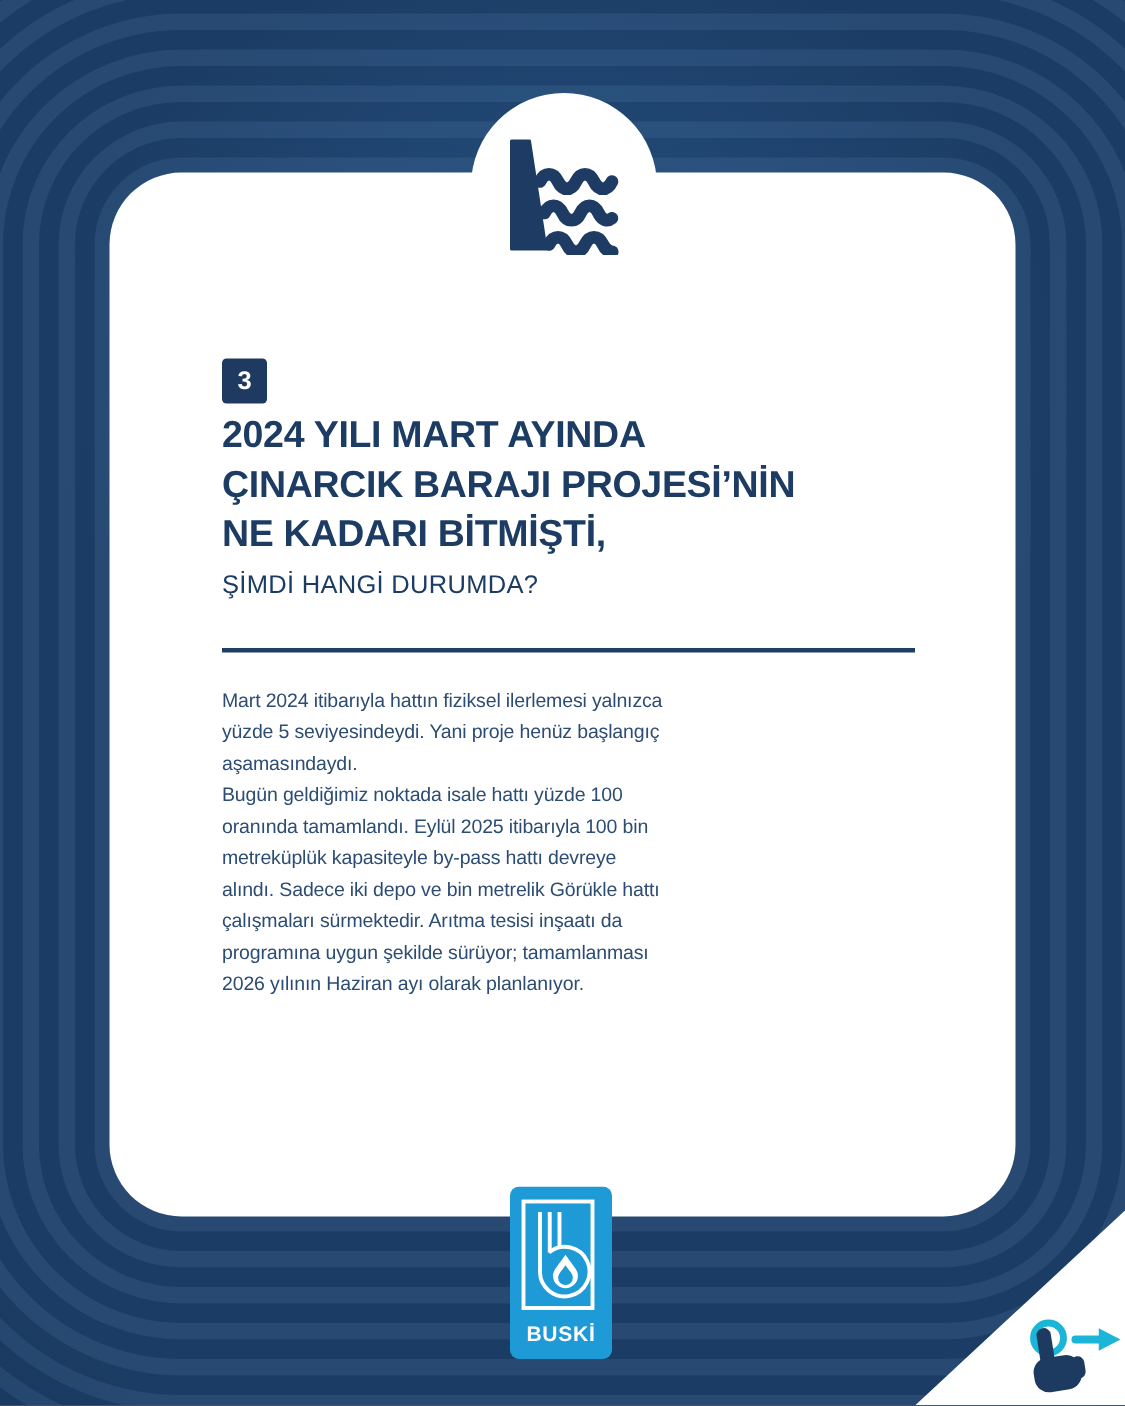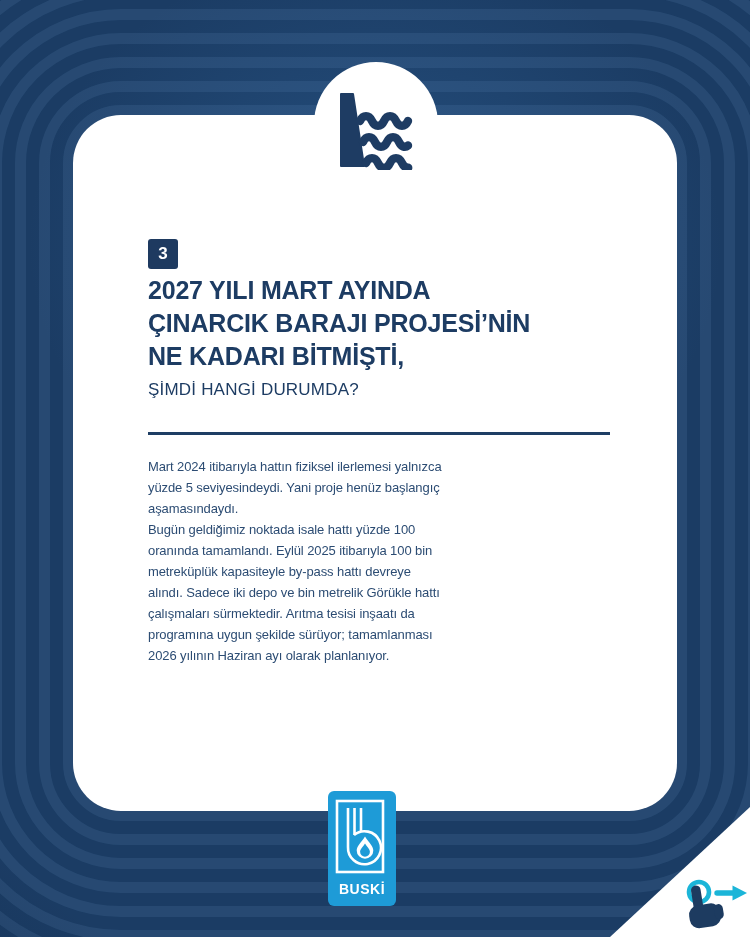--- a/index.html
+++ b/index.html
@@ -38,21 +38,21 @@
   }
   .title{position:absolute;left:75px;top:159px;line-height:33px;color:#1d3c63;}
   .title .bold{display:block;white-space:pre-line;font-size:25px;font-weight:800;letter-spacing:-.2px;}
   .title .light{display:block;white-space:pre-line;font-size:17px;font-weight:400;letter-spacing:.2px;}
   .divider{position:absolute;left:75px;top:317px;width:462px;height:2.5px;background:#1e3e64;}
   .body-text{
     position:absolute;left:75px;top:341px;margin:0;
     white-space:pre-line;font-size:13px;line-height:21px;color:#2c4c73;letter-spacing:-.1px;
   }
   
-  .logo{position:absolute;left:328px;top:791px;width:68px;height:115px;z-index:6;}
+  .logo{position:absolute;left:340px;top:791px;width:68px;height:115px;z-index:6;}
   .logo svg{position:absolute;left:0;top:0;}
   .logo-label{
     position:absolute;left:0;right:0;bottom:9px;text-align:center;
     color:#ffffff;font-size:14px;font-weight:700;letter-spacing:.5px;
   }
 </style>
 </head>
 <body>
 
 <div class="canvas">
@@ -101,21 +101,21 @@
         <path d="M24,33 c3,-6.5 9,-6.5 12,0 c3,6.5 9,6.5 12,0 c3,-6.5 9,-6.5 12,0 c3,6.5 9,6.5 12,0"></path>
         <path d="M27,54 c3,-6.5 9,-6.5 12,0 c3,6.5 9,6.5 12,0 c3,-6.5 9,-6.5 12,0 c2.2,4.8 6,6 9,3.5"></path>
         <path d="M30,75 c3,-6.5 9,-6.5 12,0 c3,6.5 9,6.5 12,0 c3,-6.5 9,-6.5 12,0 c1.5,3.2 3.8,4.8 6.2,4.8"></path>
       </g>
     </svg>
   </div>
 
   <div class="card">
     <div class="badge">3</div>
     <h1 class="title" style="margin:0;">
-      <span class="bold">2027 YILI MART AYINDA
+      <span class="bold">2024 YILI MART AYINDA
 ÇINARCIK BARAJI PROJESİ’NİN
 NE KADARI BİTMİŞTİ,</span>
       <span class="light">ŞİMDİ HANGİ DURUMDA?</span>
     </h1>
     <div class="divider"></div>
     <p class="body-text">Mart 2024 itibarıyla hattın fiziksel ilerlemesi yalnızca
 yüzde 5 seviyesindeydi. Yani proje henüz başlangıç
 aşamasındaydı.
 Bugün geldiğimiz noktada isale hattı yüzde 100
 oranında tamamlandı. Eylül 2025 itibarıyla 100 bin

